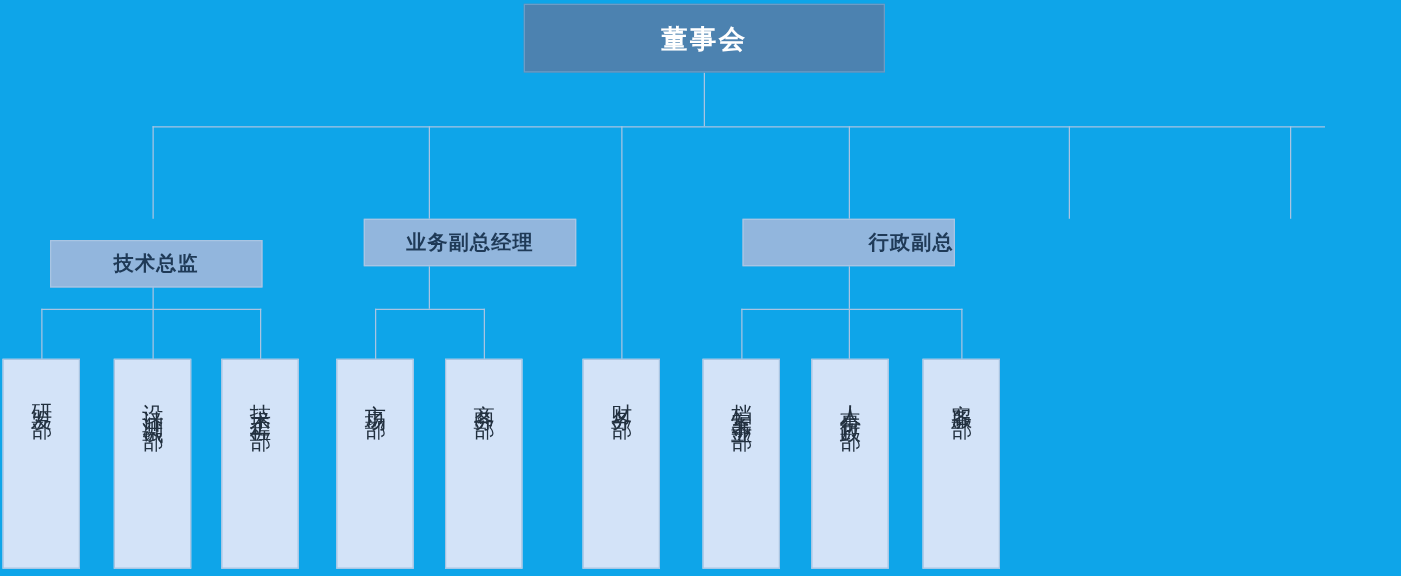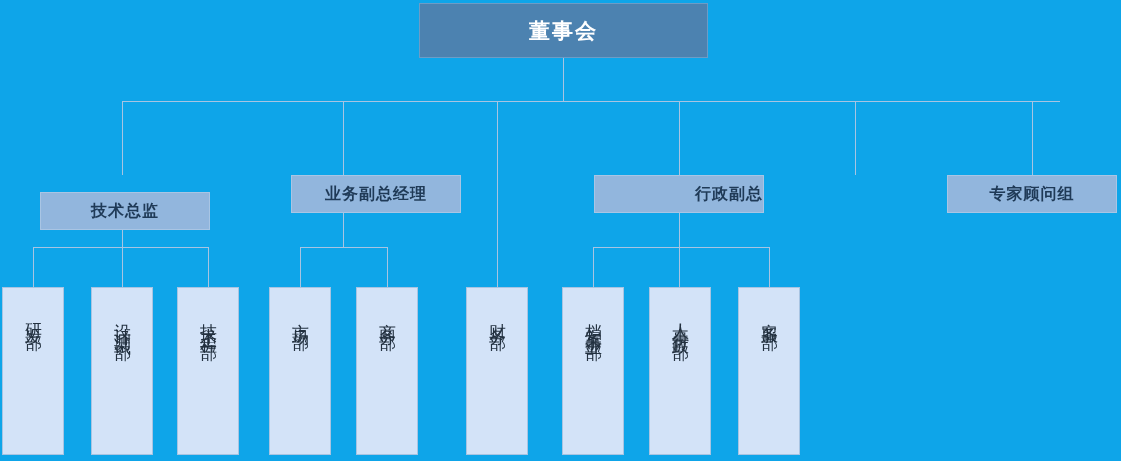--- a/index.html
+++ b/index.html
@@ -96,23 +96,20 @@
     </div>
     <div class="node node-level-1" style="left: 40px; top: 192px; width: 170px; height: 38px;">
       <span>技术总监</span>
     </div>
     <div class="node node-level-1" style="left: 258px; top: 175px; width: 170px; height: 38px; margin-left: 33px;">
       <span>业务副总经理</span>
     </div>
     <div class="node node-level-1" style="left: 594px; top: 175px; width: 170px; height: 38px; justify-content: flex-end;">
       <span>行政副总</span>
     </div>
-    <div class="node node-level-1" style="left: 947px; top: 175px; width: 170px; height: 38px;">
-      <span>专家顾问组</span>
-    </div>
     <div class="node node-level-2" style="left: 2px; top: 287px; width: 62px; height: 168px;">
       <span class="vtext">研发部</span>
     </div>
     <div class="node node-level-2" style="left: 91px; top: 287px; width: 62px; height: 168px;">
       <span class="vtext">设计测试部</span>
     </div>
     <div class="node node-level-2" style="left: 177px; top: 287px; width: 62px; height: 168px;">
       <span class="vtext">技术工程部</span>
     </div>
     <div class="node node-level-2" style="left: 269px; top: 287px; width: 62px; height: 168px;">

